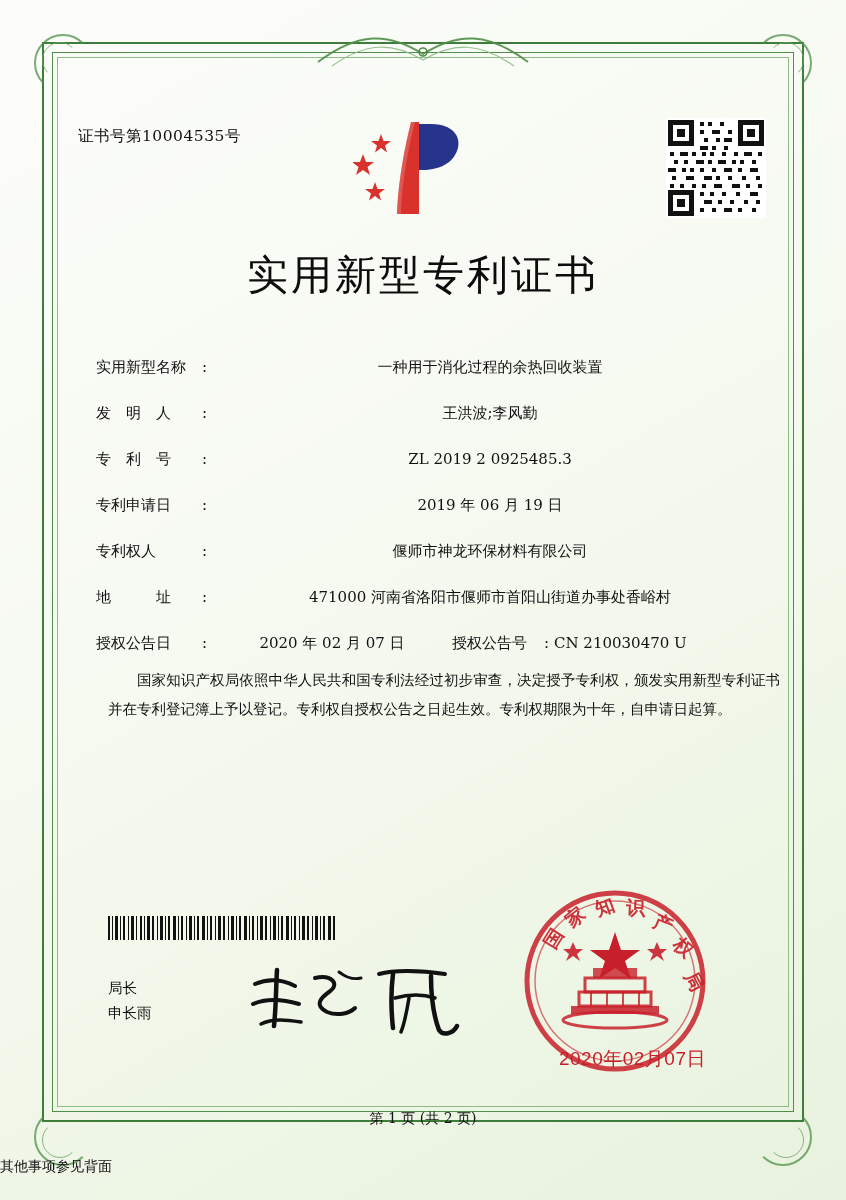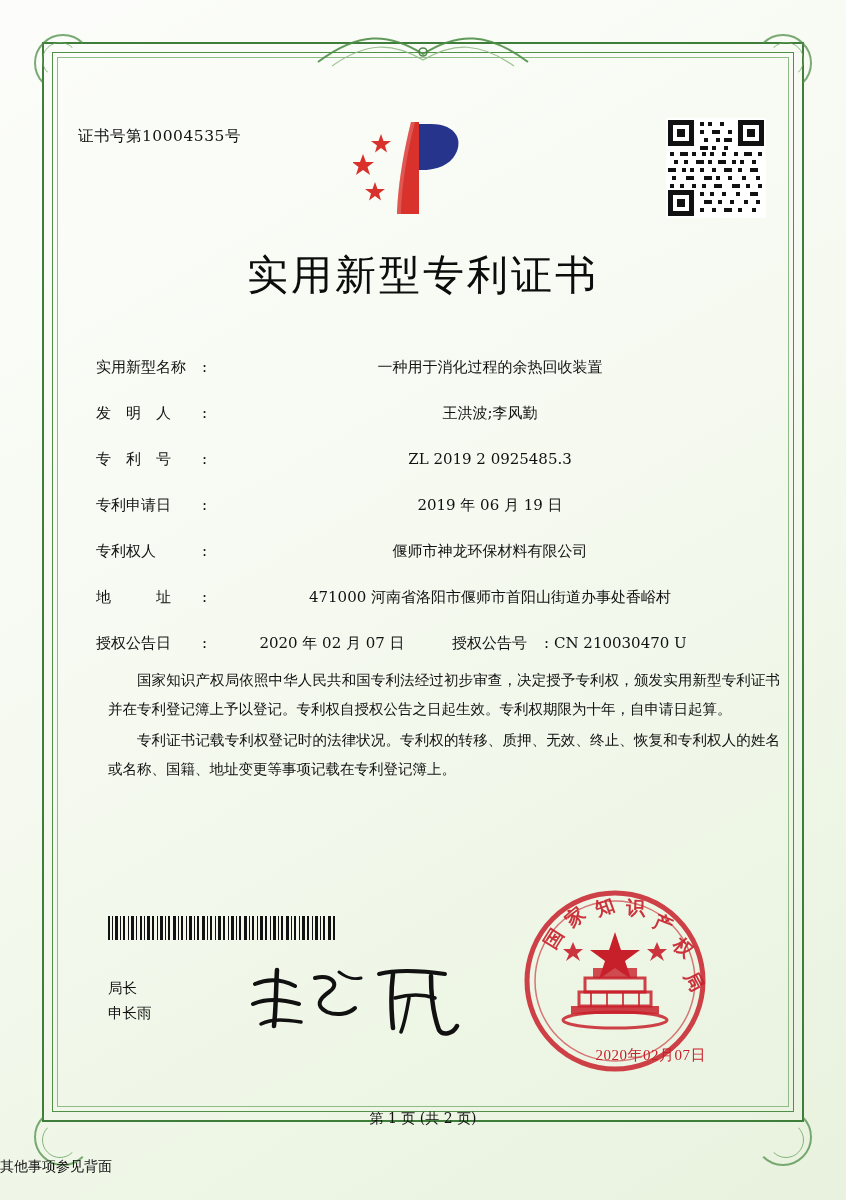--- a/index.html
+++ b/index.html
@@ -197,23 +197,23 @@
   }
 
   .seal {
     position: absolute;
     right: 58px; top: 790px;
     width: 190px; height: 190px;
   }
   .seal-date {
     position: absolute;
     right: 62px; top: 950px;
-    font-size: 15px;
+    font-size: 19px;
     color: #c8202a;
-    font-family: Liberation Serif, serif;
+    font-family: Liberation Sans, sans-serif;
     letter-spacing: .5px;
   }
 
   .page-num {
     position: absolute;
     left: 0; top: 1110px;
     width: 846px;
     text-align: center;
     font-size: 14px;
     color: #111;
@@ -402,21 +402,20 @@
         <span class="field-colon">:</span>
         <span class="field-value">2020 年 02 月 07 日</span>
         <span class="field-label2">授权公告号</span>
         <span class="field-colon">:</span>
         <span class="field-value2">CN 210030470 U</span>
       </div>
     </div>
 
     <div class="paras">
       <p>国家知识产权局依照中华人民共和国专利法经过初步审查，决定授予专利权，颁发实用新型专利证书并在专利登记簿上予以登记。专利权自授权公告之日起生效。专利权期限为十年，自申请日起算。</p>
-      <p>专利证书记载专利权登记时的法律状况。专利权的转移、质押、无效、终止、恢复和专利权人的姓名或名称、国籍、地址变更等事项记载在专利登记簿上。</p>
     </div>
 
     <div class="barcode">
       <svg width="228" height="24" viewBox="0 0 228 24">
         <g fill="#111">
           <rect x="0" y="0" width="2" height="24"></rect>
             <rect x="4" y="0" width="1" height="24"></rect>
             <rect x="7" y="0" width="3" height="24"></rect>
           <rect x="12" y="0" width="1" height="24"></rect>
             <rect x="15" y="0" width="2" height="24"></rect>

